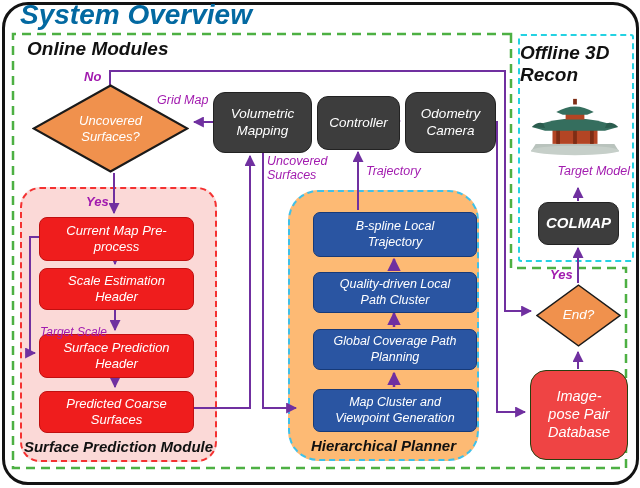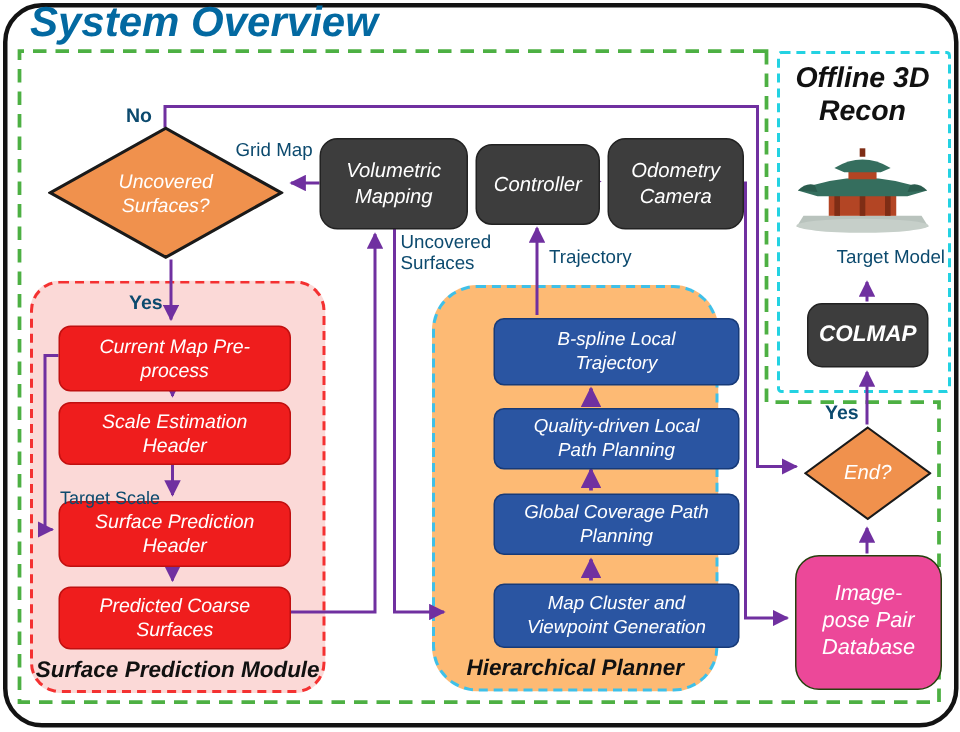--- a/index.html
+++ b/index.html
@@ -10,34 +10,34 @@
   .abs{position:absolute;}
   
   #outer-frame{left:2px;top:2px;width:631px;height:477px;border:3px solid #131313;border-radius:26px;z-index:0;}
   
   .region-layer{z-index:1;}
   #connector-layer{left:0;top:0;width:640px;height:488px;z-index:2;pointer-events:none;}
   .node-layer{z-index:3;}
   
   #page-title{left:20px;top:-1px;font-size:28px;font-weight:600;font-style:italic;color:#0369a1;letter-spacing:0px;z-index:4;}
   #online-label{left:27px;top:38px;font-size:19px;font-weight:600;font-style:italic;color:#111;}
-  #offline-label{left:520px;top:42px;width:110px;text-align:center;font-size:19px;font-weight:600;font-style:italic;color:#111;white-space:pre-line;line-height:1.15;}
-  .edge-label{color:#0c4a6e;font-size:12.5px;line-height:1.15;white-space:pre-line;}
+  #offline-label{left:520px;top:42px;width:110px;text-align:left;font-size:19px;font-weight:600;font-style:italic;color:#111;white-space:pre-line;line-height:1.15;}
+  .edge-label{font-style:italic;color:#a21caf;font-size:12.5px;line-height:1.15;white-space:pre-line;}
   .edge-label.bold{font-weight:bold;font-size:13px;}
   
   #pink-box{left:20px;top:187px;width:193px;height:271px;background:#fbd9d7;border:2px dashed #f43131;border-radius:20px;}
   #blue-box{left:288px;top:190px;width:187px;height:267px;background:#fdba74;border:2px dashed #3fc0e8;border-radius:30px;}
   #cyan-box{left:518px;top:34px;width:112px;height:224px;background:#fff;border:2px dashed #23d2e2;border-radius:3px;}
   .container-label{position:absolute;left:0;right:0;bottom:5px;text-align:center;font-size:15px;font-weight:600;font-style:italic;color:#111;}
   
   .node{display:flex;align-items:center;justify-content:center;text-align:center;font-style:italic;white-space:pre-line;line-height:1.22;}
   .node-dark{background:#3d3d3d;color:#fff;border-radius:12px;font-size:13.5px;border:1px solid #222;}
   .node-red{background:#ef1d1d;color:#fff;border-radius:8px;font-size:13px;border:1px solid #c01010;left:39px;width:153px;}
-  .node-blue{background:#2a55a2;color:#fff;border-radius:7px;font-size:12.5px;border:1.5px solid #173a78;left:329px;width:162px;text-align:center;}
-  .node-green{background:#ec4899;color:#fff;border-radius:16px;font-size:14.5px;border:1px solid #27400f;}
+  .node-blue{background:#2a55a2;color:#fff;border-radius:7px;font-size:12.5px;border:1.5px solid #173a78;left:313px;width:162px;text-align:center;}
+  .node-green{background:#ef4444;color:#fff;border-radius:16px;font-size:14.5px;border:1px solid #27400f;}
   .diamond-text{position:absolute;left:0;top:0;width:100%;height:100%;display:flex;align-items:center;justify-content:center;text-align:center;color:#fff;font-style:italic;font-size:13px;line-height:1.2;white-space:pre-line;}
   .diamond-svg{position:absolute;left:0;top:0;width:100%;height:100%;}
 </style>
 </head>
 <body>
 
 <div id="canvas">
 
   <div class="abs" id="outer-frame"></div>
 
@@ -49,20 +49,21 @@
 
   <div class="abs region-layer" id="pink-box">
     <div class="container-label">Surface Prediction Module</div>
   </div>
 
   <div class="abs region-layer" id="blue-box">
     <div class="container-label">Hierarchical Planner</div>
   </div>
 
   <div class="abs region-layer" id="cyan-box"></div>
+  <div class="abs node-layer" id="online-label">Online Modules</div>
   <div class="abs node-layer" id="offline-label">Offline 3D
 Recon</div>
 
   <svg class="abs node-layer" style="left:528px;top:97px" width="94" height="60" viewBox="0 0 100 64">
     <polygon points="8,50 92,50 97,58 3,58" fill="#b9c3bd"></polygon>
     <ellipse cx="50" cy="57" rx="47" ry="5" fill="#c6cfc9"></ellipse>
     <rect x="26" y="34" width="48" height="16" fill="#b34524"></rect>
     <rect x="30" y="34" width="4" height="16" fill="#7e2d15"></rect>
     <rect x="48" y="34" width="4" height="16" fill="#7e2d15"></rect>
     <rect x="66" y="34" width="4" height="16" fill="#7e2d15"></rect>
@@ -145,21 +146,21 @@
   <div class="abs node-layer node node-red" style="top:268px;height:40px">Scale Estimation
 Header</div>
   <div class="abs node-layer node node-red" style="top:334px;height:42px">Surface Prediction
 Header</div>
   <div class="abs node-layer node node-red" style="top:391px;height:40px">Predicted Coarse
 Surfaces</div>
 
   <div class="abs node-layer node node-blue" style="top:212px;height:43px">B-spline Local
 Trajectory</div>
   <div class="abs node-layer node node-blue" style="top:272px;height:39px">Quality-driven Local
-Path Planning</div>
+Path Cluster</div>
   <div class="abs node-layer node node-blue" style="top:389px;height:41px">Map Cluster and
 Viewpoint Generation</div>
   <div class="abs node-layer node node-blue" style="top:329px;height:39px">Global Coverage Path
 Planning</div>
 
   <div class="abs node-layer node node-green" style="left:530px;top:370px;width:96px;height:88px">Image-
 pose Pair
 Database</div>
 
   <div class="abs node-layer edge-label bold" style="left:84px;top:70px">No</div>

